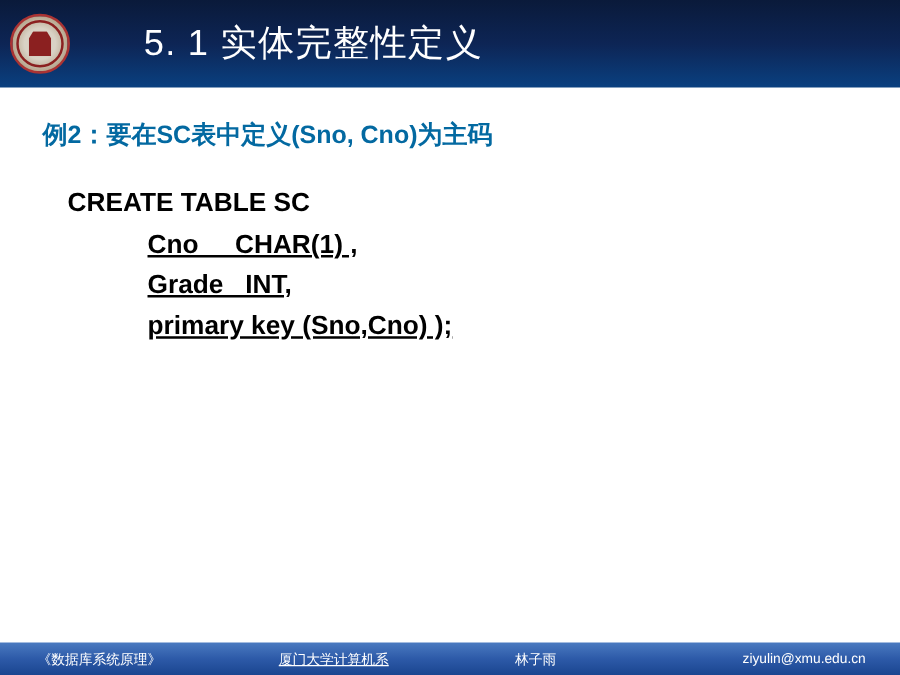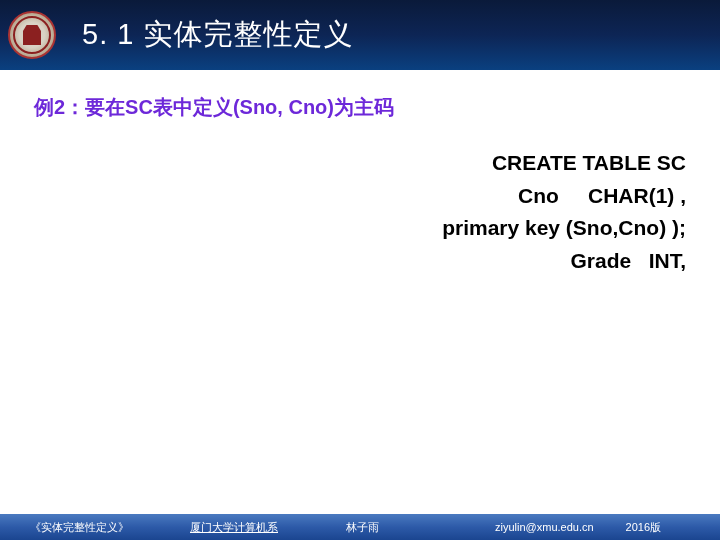--- a/index.html
+++ b/index.html
@@ -1,18 +1,19 @@
 <!DOCTYPE html>
 <html><head>
   <meta charset="utf-8">
   <style>
     * {
       margin: 0;
       padding: 0;
       box-sizing: border-box;
+      gap: 33px;
     }
     body {
       width: 720px;
       height: 540px;
       background: #ffffff;
       font-family: "Microsoft YaHei", "SimSun", Arial, sans-serif;
       position: relative;
       overflow: hidden;
     }
     .header {
@@ -56,40 +57,40 @@
       font-weight: normal;
       margin-left: 26px;
       letter-spacing: 1px;
     }
     .content {
       padding: 24px 34px 0 34px;
     }
     .example-label {
       font-size: 20px;
       font-weight: bold;
-      color: #6d28d9;
+      color: #0369a1;
       margin-bottom: 26px;
     }
     .code-block {
       font-size: 21px;
       font-weight: bold;
       color: #000000;
       line-height: 1.55;
       margin-left: 20px;
       font-family: "Arial", "Microsoft YaHei", sans-serif;
-      text-align: right;
     }
     .code-line {
       white-space: pre;
     }
     .indent1 {
       margin-left: 56px;
     }
     .indent2 {
       margin-left: 64px;
+      text-decoration: underline;
     }
     .footer {
       position: absolute;
       bottom: 0;
       left: 0;
       right: 0;
       height: 26px;
       background: linear-gradient(to bottom, #4a7ac0 0%, #2d5aa8 50%, #1a4590 100%);
       display: flex;
       align-items: center;
@@ -116,24 +117,24 @@
     <span>实体完整性定义</span>
   </div>
 </div>
 
 <div class="content">
   <div class="example-label">例2：要在SC表中定义(Sno, Cno)为主码</div>
 
   <div class="code-block">
     <div class="code-line">CREATE TABLE SC</div>
     <div class="code-line indent2">Cno     CHAR(1) ,</div>
+    <div class="code-line indent2">Grade   INT,</div>
     <div class="code-line indent2">primary key (Sno,Cno) );</div>
-    <div class="code-line indent2">Grade   INT,</div>
   </div>
 </div>
 
 <div class="footer">
-  <span class="footer-item f1">《实体完整性定义》</span>
+  <span class="footer-item f1">《数据库系统原理》</span>
   <span class="footer-item f2">厦门大学计算机系</span>
   <span class="footer-item f3">林子雨</span>
   <span class="footer-item f4">ziyulin@xmu.edu.cn</span>
   <span class="footer-item f5">2016版</span>
 </div>
 
 </body></html>

